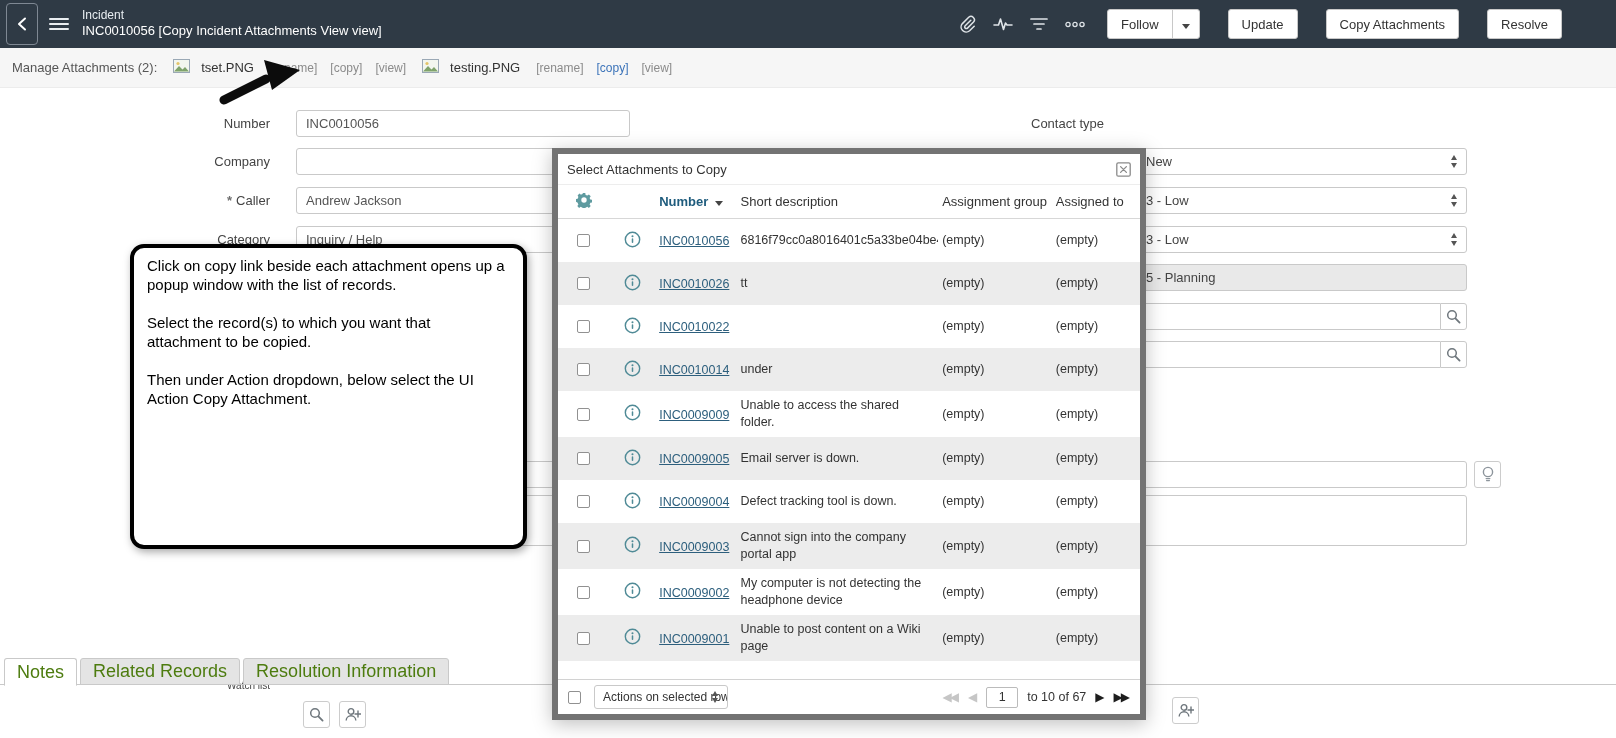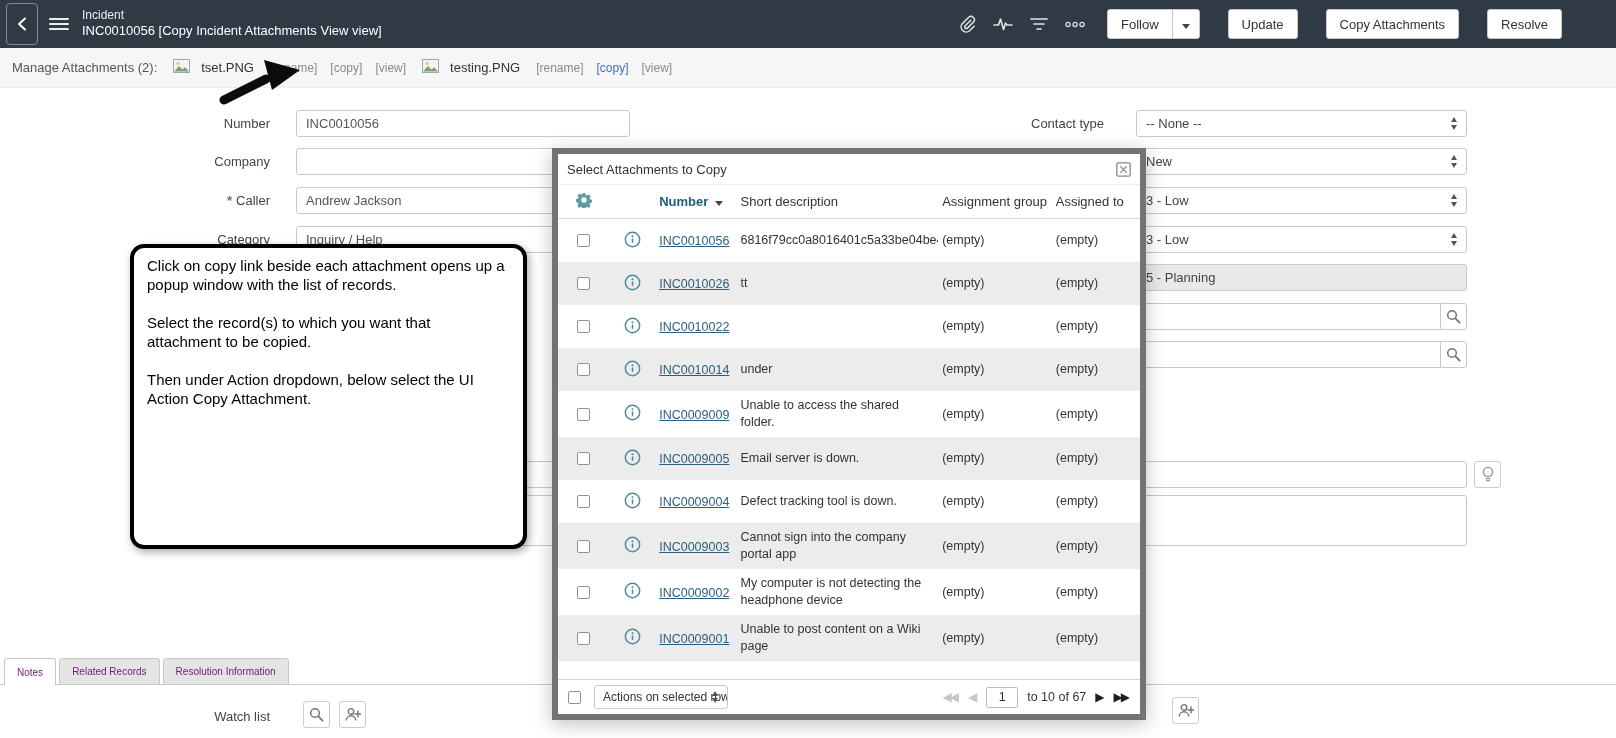--- a/index.html
+++ b/index.html
@@ -96,23 +96,23 @@
   .actionsel::before{top:5px}.actionsel::after{bottom:5px}
   .pager{margin-left:auto;display:flex;align-items:center;gap:9px}
   .pg{font-size:12px;color:#1d1d1d;letter-spacing:-2px;cursor:pointer;font-family:"DejaVu Sans",sans-serif;padding-right:2px}
   .pg.dis{color:#c6c6c6;cursor:default}
   .pginput{width:32px;height:21px;border:1px solid #bbb;border-radius:2px;text-align:center;font-size:12.5px;color:#333;font-family:inherit;outline:none}
   .pgrange{font-size:12.5px;color:#333}
 
   
   .tabline{position:absolute;left:0;top:684px;width:100%;height:1px;background:#c9c9c9;z-index:5}
   .tabs{position:absolute;left:4px;top:658px;display:flex;gap:3px;z-index:6}
-  .tab{height:27px;padding:8px 12px;display:flex;align-items:center;font-size:10px;color:#701a75;background:#e4e4e4;border:1px solid #c9c9c9;border-radius:3px 3px 0 0;cursor:pointer}
+  .tab{height:27px;padding:8px 12px;display:flex;align-items:center;font-size:18px;color:#4d7c0f;background:#e4e4e4;border:1px solid #c9c9c9;border-radius:3px 3px 0 0;cursor:pointer}
   .tab.active{background:#fff;border-bottom-color:#fff;height:28px}
-  .wl-label{left:100px;top:703px;width:170px;font-size:13px}
+  .wl-label{left:100px;top:672px;width:170px;font-size:10px}
   .ib-search{left:303px;top:701px}
   .ib-person{left:339px;top:701px}
   .ib-person2{left:1172px;top:697px}
 </style>
 </head>
 <body>
 
 <div class="screen">
 
   <header class="topbar">
@@ -194,23 +194,20 @@
   <div class="fl f-company-l">Company</div>
   <input class="fi f-company" value="" style="">
 
   <div class="fl f-caller-l"><span class="mand">*</span><span>Caller</span></div>
   <input class="fi f-caller" value="Andrew Jackson" style="">
 
   <div class="fl f-category-l">Category</div>
   <input class="fi f-category" value="Inquiry / Help" style="">
 
   <div class="fl f-contact-l">Contact type</div>
-  <div class="sel f-contact">
-      <span>-- None --</span>
-    </div>
 
   <div class="sel f-state">
       <span>New</span>
     </div>
   <div class="sel f-impact">
       <span>3 - Low</span>
     </div>
   <div class="sel f-urgency">
       <span>3 - Low</span>
     </div>

